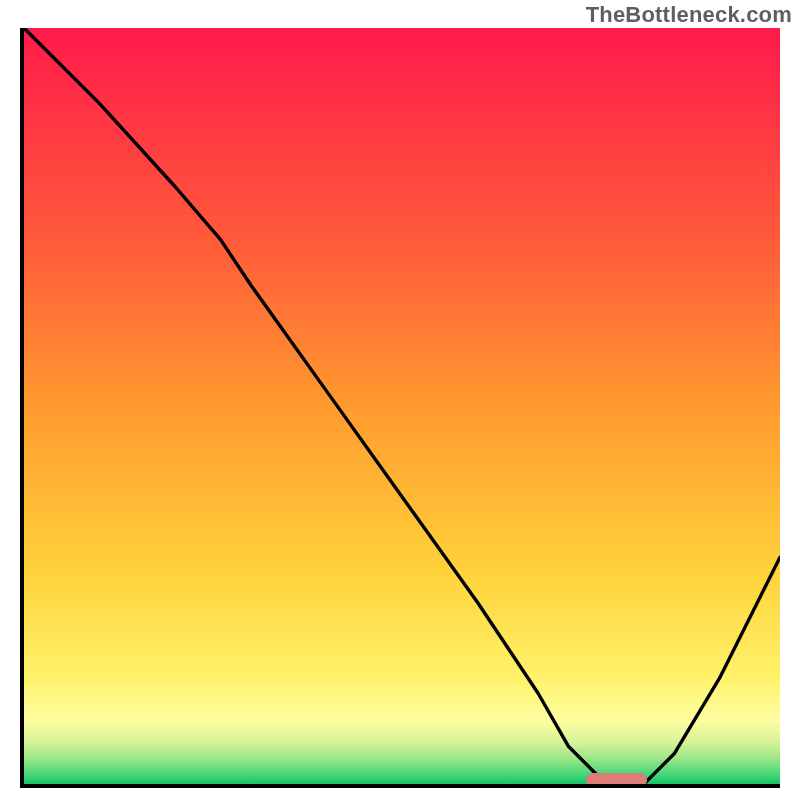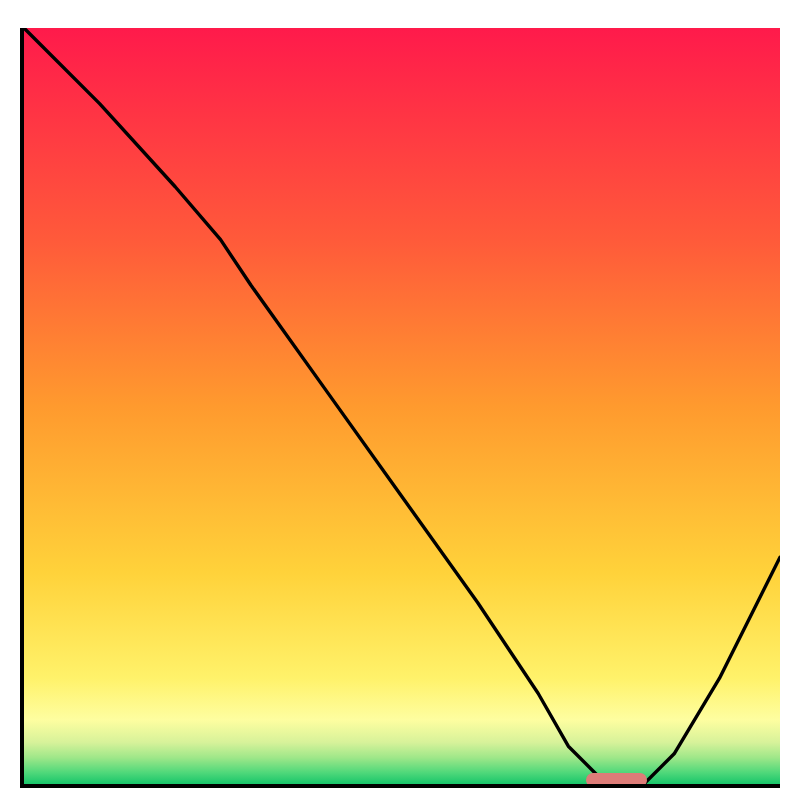--- a/index.html
+++ b/index.html
@@ -50,20 +50,21 @@
     height: 14px;
     border-radius: 7px;
     background: #dd7c78;
   }
 </style>
 </head>
 <body>
 
 <div class="container">
 
+  <div class="watermark">TheBottleneck.com</div>
 
   <div class="plot">
 
     <svg class="bg-gradient" viewBox="0 0 100 100" preserveAspectRatio="none">
       <defs>
         <linearGradient id="grad" x1="0" y1="0" x2="0" y2="1">
             <stop offset="0%" stop-color="#ff1a4b"></stop>
             <stop offset="28.000000000000004%" stop-color="#ff5a3a"></stop>
             <stop offset="50%" stop-color="#ff9a2e"></stop>
             <stop offset="72%" stop-color="#ffd23a"></stop>

